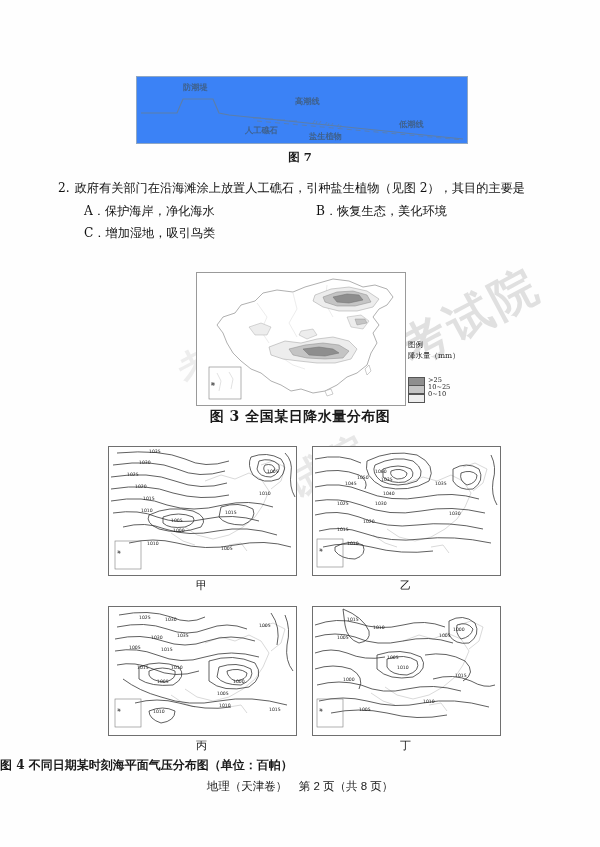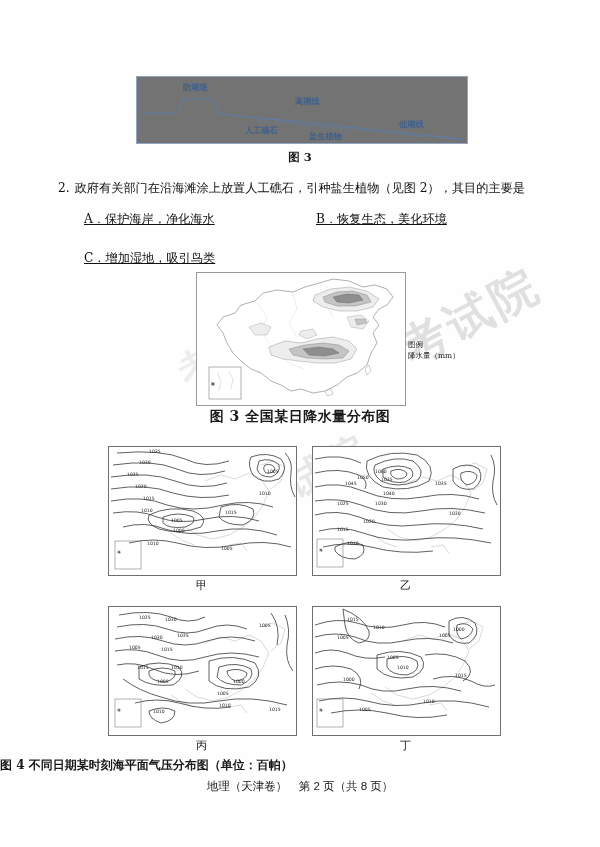--- a/index.html
+++ b/index.html
@@ -41,21 +41,21 @@
   .wm4 { top: 620px; left: 330px; font-size: 38px; color: rgba(120,120,120,0.12); }
 
   
   .fig2-wrap {
     position: absolute;
     left: 136px;
     top: 76px;
     width: 330px;
     height: 66px;
     border: 1px solid #8fa7c4;
-    background: #737373;
+    background: #3b82f6;
   }
   .fig2-svg { display: block; width: 100%; height: 100%; }
   .fig2-cap {
     position: absolute;
     left: 0; right: 0;
     top: 150px;
     text-align: center;
     font-size: 11.5px;
     font-weight: 700;
     font-family: "DejaVu Serif", "Liberation Serif", serif;
@@ -68,26 +68,25 @@
     top: 178px;
     width: 500px;
     font-family: "DejaVu Serif", "Liberation Serif", serif;
     font-size: 12.2px;
     line-height: 21px;
     color: #111;
   }
   .q-stem { display: flex; gap: 5px; }
   .q-num { flex: none; }
   .q-opts {
-    margin-top: 10px;
+    margin-top: 2px;
     margin-left: 26px;
     display: grid;
     grid-template-columns: 232px 232px;
-    row-gap: 18px;
-    text-decoration: underline;
+    row-gap: 1px;
   }
   .q-lead {
     margin-top: 3px;
     margin-left: 32px;
     font-size: 11.6px;
   }
 
   
   .fig3-wrap {
     position: absolute;
@@ -206,21 +205,21 @@
         <path d="M200,50 l2,-3 M203,51 l1,-3"></path>
       </g>
 
       <text x="46" y="13" font-size="8.2" fill="#3f618c" font-family="DejaVu Serif, serif" font-weight="700">防潮堤</text>
       <text x="158" y="27" font-size="8.2" fill="#3f618c" font-family="DejaVu Serif, serif" font-weight="700">高潮线</text>
       <text x="108" y="56" font-size="8.2" fill="#3f618c" font-family="DejaVu Serif, serif" font-weight="700">人工礁石</text>
       <text x="172" y="62" font-size="8.2" fill="#3f618c" font-family="DejaVu Serif, serif" font-weight="700">盐生植物</text>
       <text x="262" y="50" font-size="8.2" fill="#3f618c" font-family="DejaVu Serif, serif" font-weight="700">低潮线</text>
     </svg>
   </div>
-  <div class="fig2-cap">图 3</div>
+  <div class="fig2-cap">图 7</div>
 
   <div class="q-block">
     <div class="q-stem">
       <span class="q-num">2.</span>
       <span>政府有关部门在沿海滩涂上放置人工礁石，引种盐生植物（见图 2），其目的主要是</span>
     </div>
     <div class="q-opts">
       <div>A．保护海岸，净化海水</div>
       <div>B．恢复生态，美化环境</div>
       <div>C．增加湿地，吸引鸟类</div>
@@ -269,20 +268,32 @@
         <path d="M32,99 L36,106 L34,116"></path>
       </g>
       <text x="16" y="106" font-size="3.4" fill="#555" font-family="DejaVu Serif, serif" writing-mode="tb">南海诸岛</text>
     </svg>
   </div>
   <div class="fig3-cap">图 3  全国某日降水量分布图</div>
 
   <div class="legend">
     <div class="legend-title">图例</div>
     <div class="legend-unit">降水量（mm）</div>
+    <div class="legend-rows">
+      <div class="legend-sw">
+        <div style="background:#8e8e8e"></div>
+        <div style="background:#c4c4c4"></div>
+        <div style="background:#ededed"></div>
+      </div>
+      <div class="legend-lbls">
+        <div>&gt;25</div>
+        <div>10~25</div>
+        <div>0~10</div>
+      </div>
+    </div>
   </div>
 
   <div class="pmap pm-a">
     <svg viewBox="0 0 187 128" preserveAspectRatio="none">
       <g class="coast">
         <path d="M96,34 L112,28 L126,32 L140,26 L152,32 L160,44 L154,58
                  L146,70 L134,80 L120,88 L104,92 L88,88 L76,80"></path>
         <path d="M152,18 L164,14 L176,20 L172,34 L162,42"></path>
         <path d="M120,98 L132,96 L138,104"></path>
         <path d="M62,86 L74,94 L86,98"></path>

